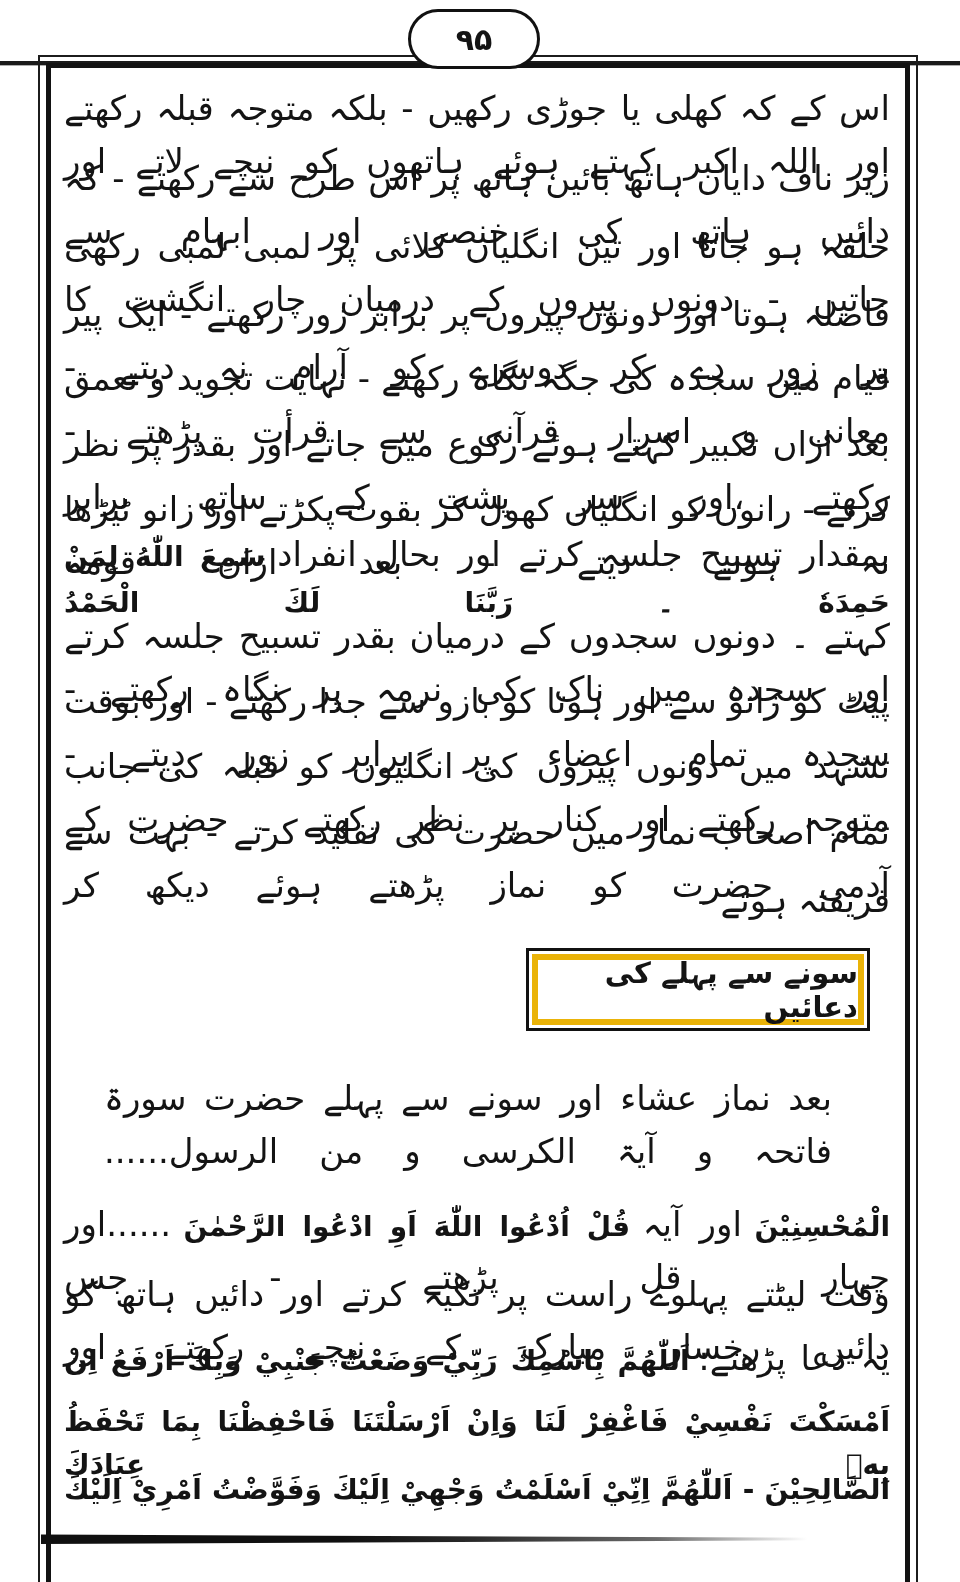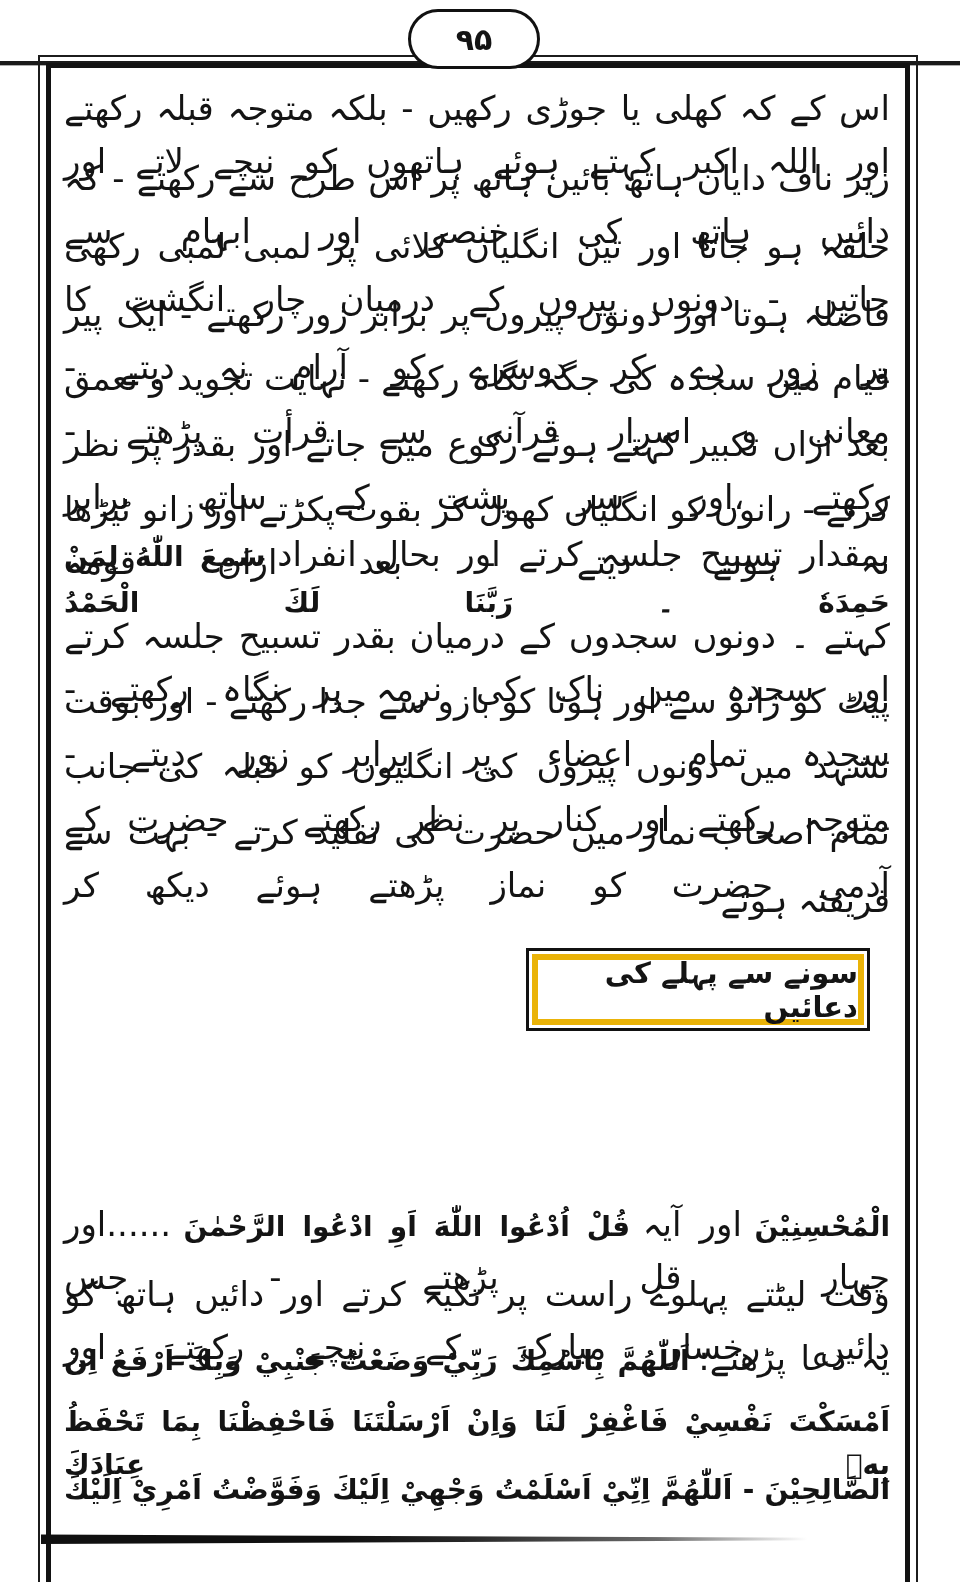--- a/index.html
+++ b/index.html
@@ -105,20 +105,21 @@
     <div class="line" style="top:740px"><span class="ur">تشہد میں دونوں پیروں کی انگلیوں کو قبلہ کی جانب متوجہ رکھتے اور کنار پر نظر رکھتے ۔ حضرت کے</span></div>
     <div class="line" style="top:806px"><span class="ur">تمام اصحاب نماز میں حضرت کی تقلید کرتے - بہت سے آدمی حضرت کو نماز پڑھتے ہوئے دیکھ کر</span></div>
     <div class="line align-right" style="top:874px"><span class="ur">فریفتہ ہوتے -</span></div>
 
     <div class="heading-box">
       <div class="heading-box-inner">
         <span>سونے سے پہلے کی دعائیں</span>
       </div>
     </div>
 
+    <div class="line indent-first" style="top:1072px"><span class="ur">بعد نماز عشاء اور سونے سے پہلے حضرت سورۃ فاتحہ و آیۃ الکرسی و من الرسول......</span></div>
     <div class="line" style="top:1198px"><span class="ar">الْمُحْسِنِيْنَ</span> <span class="ur">اور آیہ</span> <span class="ar">قُلْ اُدْعُوا اللّٰهَ اَوِ ادْعُوا الرَّحْمٰنَ</span> <span class="ur">......اور چہار قل پڑھتے - جس</span></div>
     <div class="line" style="top:1268px"><span class="ur">وقت لیٹتے پہلوے راست پر تکیہ کرتے اور دائیں ہاتھ کو دائیں رخسار مبارک کے نیچے رکھتے اور</span></div>
     <div class="line" style="top:1332px"><span class="ur">یہ دعا پڑھتے:</span> <span class="ar">اَللّٰهُمَّ بِاسْمِكَ رَبِّيْ وَضَعْتُ جَنْبِيْ وَبِكَ اَرْفَعُ اِنْ</span></div>
     <div class="line" style="top:1400px"><span class="ar">اَمْسَكْتَ نَفْسِيْ فَاغْفِرْ لَنَا وَاِنْ اَرْسَلْتَنَا فَاحْفِظْنَا بِمَا تَحْفَظُ بِهٖ عِبَادَكَ</span></div>
     <div class="line" style="top:1468px"><span class="ar">الصَّالِحِيْنَ - اَللّٰهُمَّ اِنِّيْ اَسْلَمْتُ وَجْهِيْ اِلَيْكَ وَفَوَّضْتُ اَمْرِيْ اِلَيْكَ</span></div>
 
   </div>
 
   <div class="bottom-rule"></div>
 

